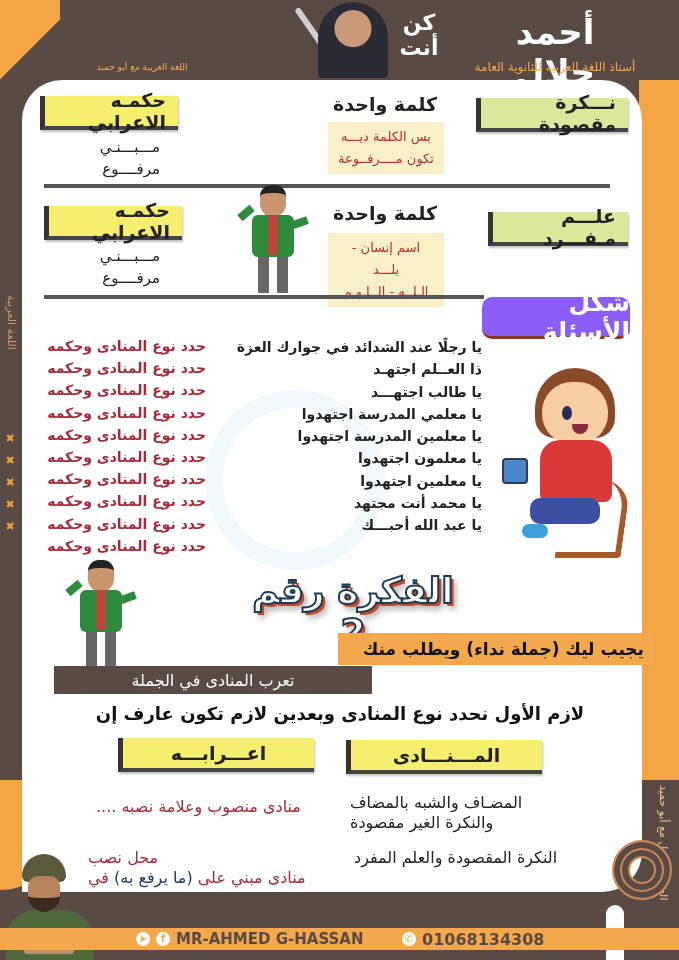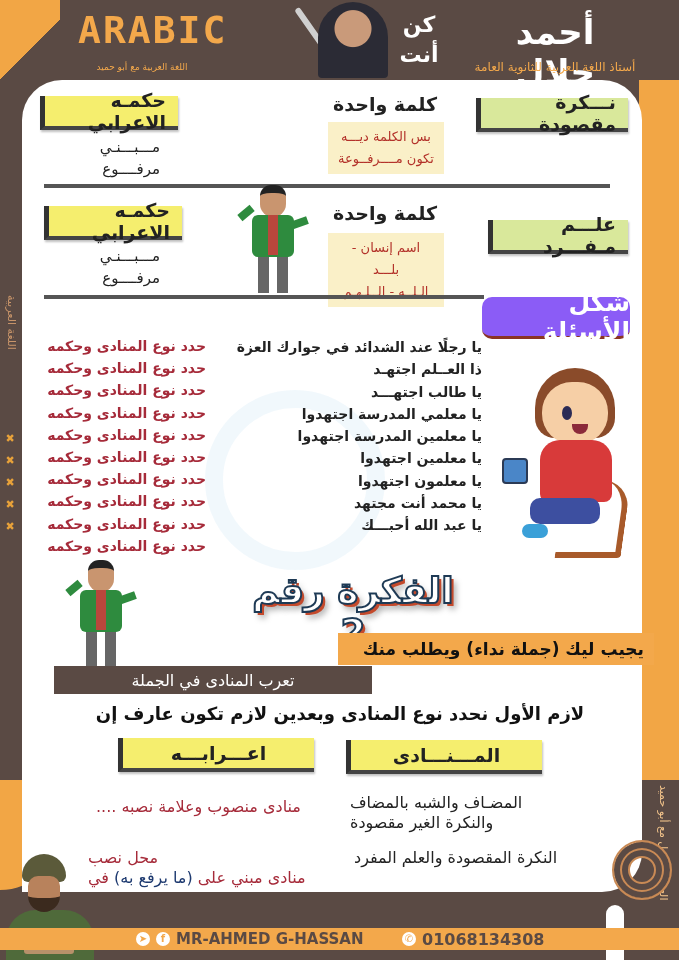--- a/index.html
+++ b/index.html
@@ -37,21 +37,21 @@
     position: absolute; left: 318px; top: 2px; width: 70px; height: 76px;
     border-radius: 36px 36px 4px 4px;
     background: radial-gradient(circle at 50% 35%, #c99a7a 0 18px, #2b2b35 19px);
   }
   .quill {
     position: absolute; left: 308px; top: 4px; width: 6px; height: 50px;
     background: #d0d0d0; transform: rotate(-35deg); border-radius: 3px;
   }
   .slogan {
     position: absolute; left: 393px; top: 10px; width: 52px;
-    font-size: 22px; line-height: 30px; font-weight: bold; color: #fff; text-align: center; direction: rtl;
+    font-size: 22px; line-height: 25px; font-weight: bold; color: #fff; text-align: center; direction: rtl;
   }
   .brand-ar {
     position: absolute; left: 470px; top: 12px; width: 170px;
     font-size: 34px; font-weight: bold; color: #fff; text-align: center; direction: rtl;
   }
   .brand-ar-sub {
     position: absolute; left: 470px; top: 60px; width: 170px;
     font-size: 12px; color: #f3a84b; text-align: center; direction: rtl;
   }
 
@@ -223,21 +223,20 @@
   }
 </style>
 </head>
 <body>
 
 <div class="bg-orange-left"></div>
 <div class="bg-orange-right"></div>
 <div class="bg-orange-bottomleft"></div>
 
 <header class="header">
-  <div class="brand-en">ARABIC</div>
   <div class="brand-en-sub">اللغة العربية مع أبو حميد</div>
   <div class="quill"></div>
   <div class="teacher-photo"></div>
   <div class="slogan">كن أنت</div>
   <div class="brand-ar">أحمد جلال</div>
   <div class="brand-ar-sub">أستاذ اللغة العربية للثانوية العامة</div>
 </header>
 
 <div class="side-vert-left">اللغة العربية</div>
 
@@ -252,21 +251,21 @@
   <div>بس الكلمة ديـــه</div>
   <div>تكون مــــرفــوعة</div>
 </div>
 <div class="tag tag-yellow" style="left:40px; top:96px; width:138px;">حكمـه الاعرابي</div>
 <div class="ruling" style="left:60px; top:136px; width:100px;">
   <div>مـــبـــنـي</div>
   <div>مرفــــوع</div>
 </div>
 <div class="divider" style="top:184px;"></div>
 
-<div class="tag tag-green" style="left:488px; top:212px; width:140px;margin-top:8px;">علـــم مـفـــرد</div>
+<div class="tag tag-green" style="left:488px; top:212px; width:140px;">علـــم مـفـــرد</div>
 <div class="h-center" style="left:320px; top:202px; width:130px;">كلمة واحدة</div>
 <div class="note" style="left:328px; top:233px; width:116px;">
   <div>اسم إنسان - بلـــد</div>
   <div>الـلــه - الــلـهـم</div>
 </div>
 <div class="tag tag-yellow" style="left:44px; top:206px; width:138px;">حكمـه الاعرابي</div>
 <div class="ruling" style="left:60px; top:245px; width:100px;">
   <div>مـــبـــنـي</div>
   <div>مرفــــوع</div>
 </div>
@@ -280,22 +279,22 @@
 </div>
 <div class="divider" style="top:295px; width:440px;"></div>
 
 <div class="q-title">شكل الأسئلة</div>
 <ul class="q-list">
   <li>يا رجلًا عند الشدائد في جوارك العزة</li>
   <li>ذا العــلم اجتهـد</li>
   <li>يا طالب اجتهـــد</li>
   <li>يا معلمي المدرسة اجتهدوا</li>
   <li>يا معلمين المدرسة اجتهدوا</li>
+  <li>يا معلمون اجتهدوا</li>
   <li>يا معلمين اجتهدوا</li>
-  <li>يا معلمون اجتهدوا</li>
   <li>يا محمد أنت مجتهد</li>
   <li>يا عبد الله أحبـــك</li>
 </ul>
 <ul class="task-list">
   <li>حدد نوع المنادى وحكمه</li>
   <li>حدد نوع المنادى وحكمه</li>
   <li>حدد نوع المنادى وحكمه</li>
   <li>حدد نوع المنادى وحكمه</li>
   <li>حدد نوع المنادى وحكمه</li>
   <li>حدد نوع المنادى وحكمه</li>

